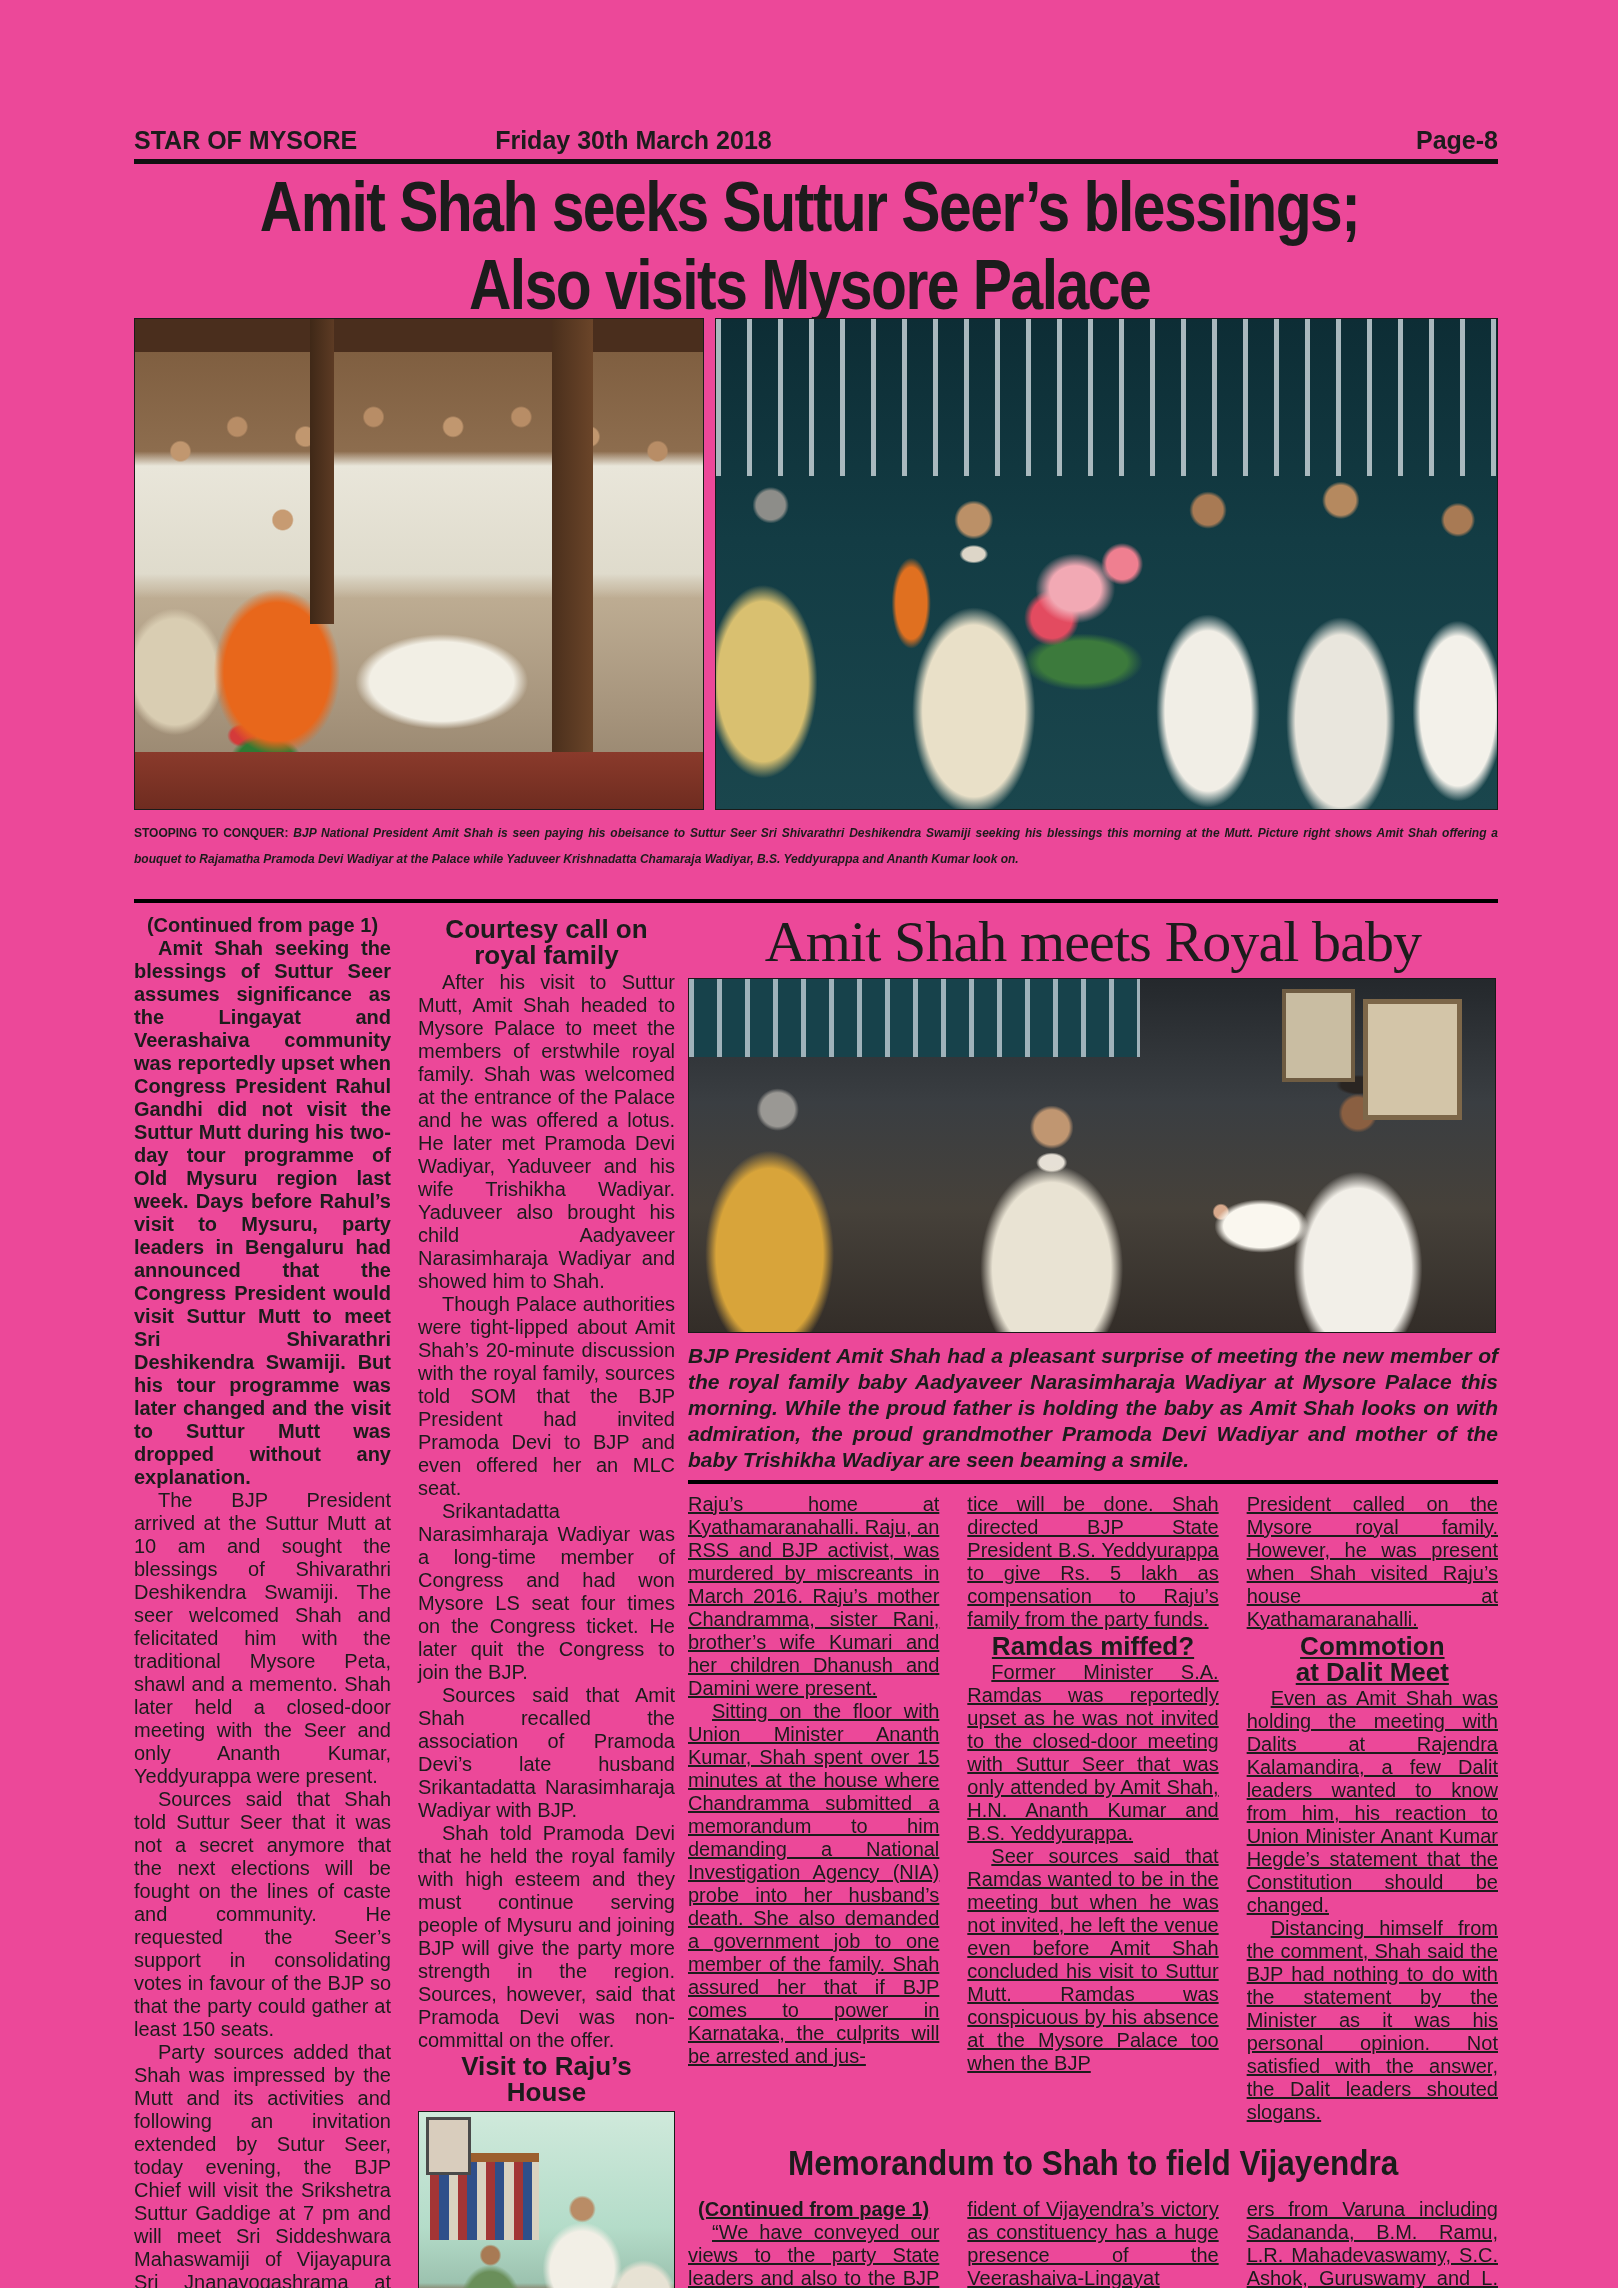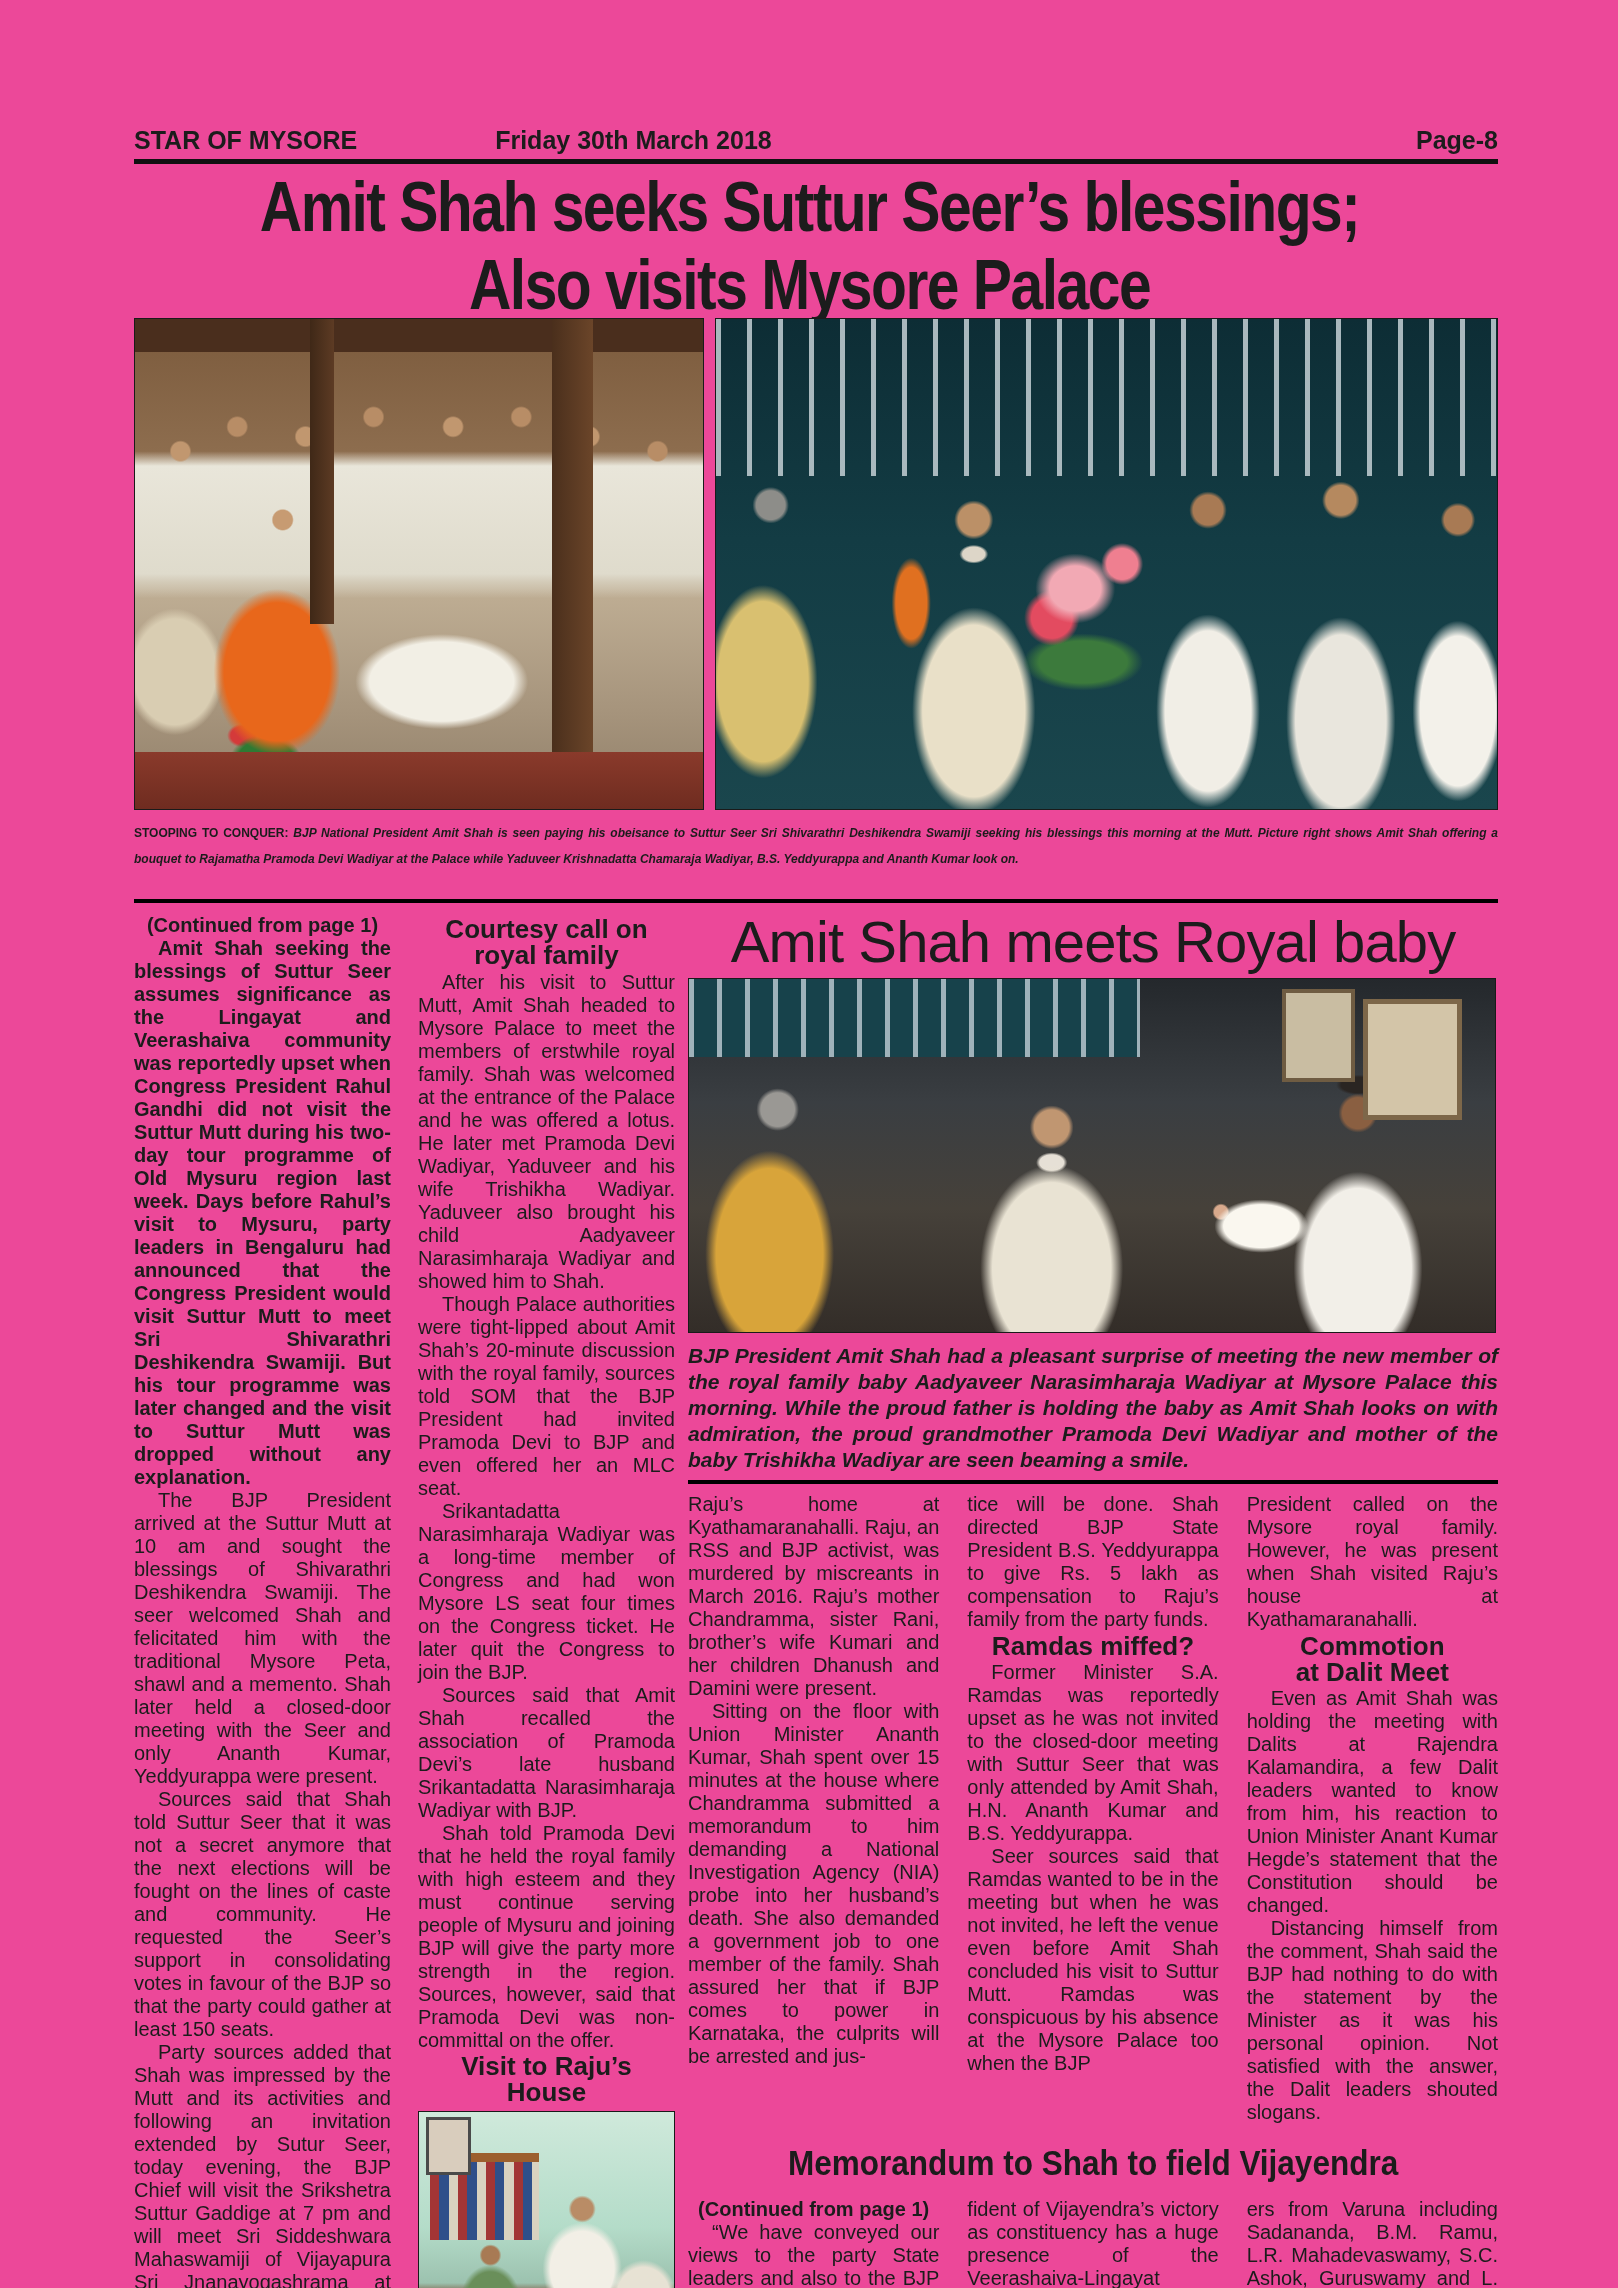--- a/index.html
+++ b/index.html
@@ -106,25 +106,25 @@
   .bodytext p.centered{text-align:center;text-indent:0;}
   .bold{font-weight:bold;}
   .col{position:absolute;top:914px;width:257px;font-size:20px;line-height:23px;}
   .col1{left:134px;}
   .col2{left:418px;}
   .subhead{font-weight:bold;font-size:26px;line-height:26px;text-align:center;margin:1.8px 0 2.8px;}
   .subhead span{display:block;}
   
   .right-block{position:absolute;left:688px;top:912px;width:810px;}
   .royal-headline{margin:0;text-align:center;font-size:58px;line-height:59px;font-weight:normal;
-                  letter-spacing:-0.9px;white-space:nowrap;}
+                  letter-spacing:-0.9px;white-space:nowrap;font-family:Liberation Serif, serif;}
   .royal-caption{margin:9.2px 0 0;font-size:21px;line-height:26px;font-weight:bold;font-style:italic;
                  text-align:justify;}
   .rule-mid{height:3.7px;margin:7.4px 0 9.2px;}
-  .mid-cols,.memo-cols{display:flex;gap:28px;font-size:20px;line-height:23px;}
+  .mid-cols,.memo-cols{display:flex;gap:28px;font-size:20px;line-height:23px;text-decoration:underline;}
   .mcol{flex:1 1 0;min-width:0;}
   .memo{margin-top:14.8px;}
   .memo-headline{text-align:center;font-weight:bold;font-size:35px;line-height:48px;margin:0 0 11px;}
   .memo-headline span{display:inline-block;transform:scaleX(.9);transform-origin:50% 50%;white-space:nowrap;}
 </style>
 </head>
 <body>
 
 <div class="page">
 

